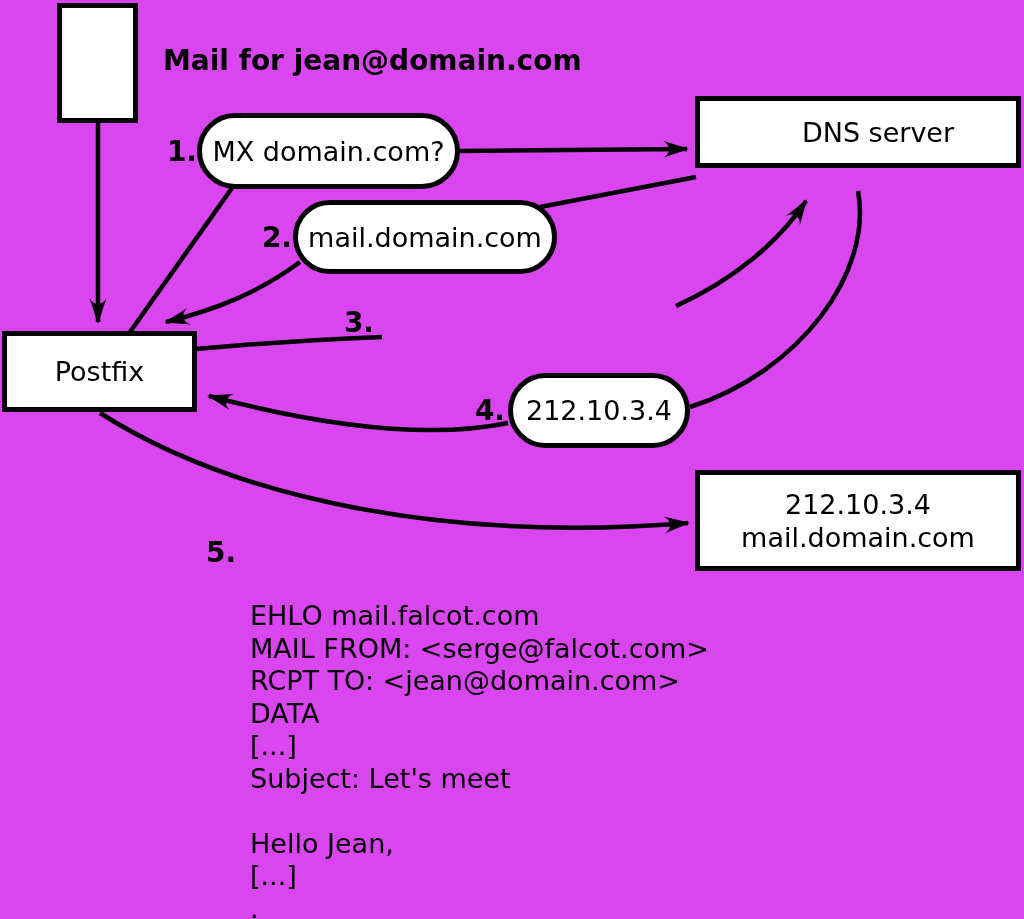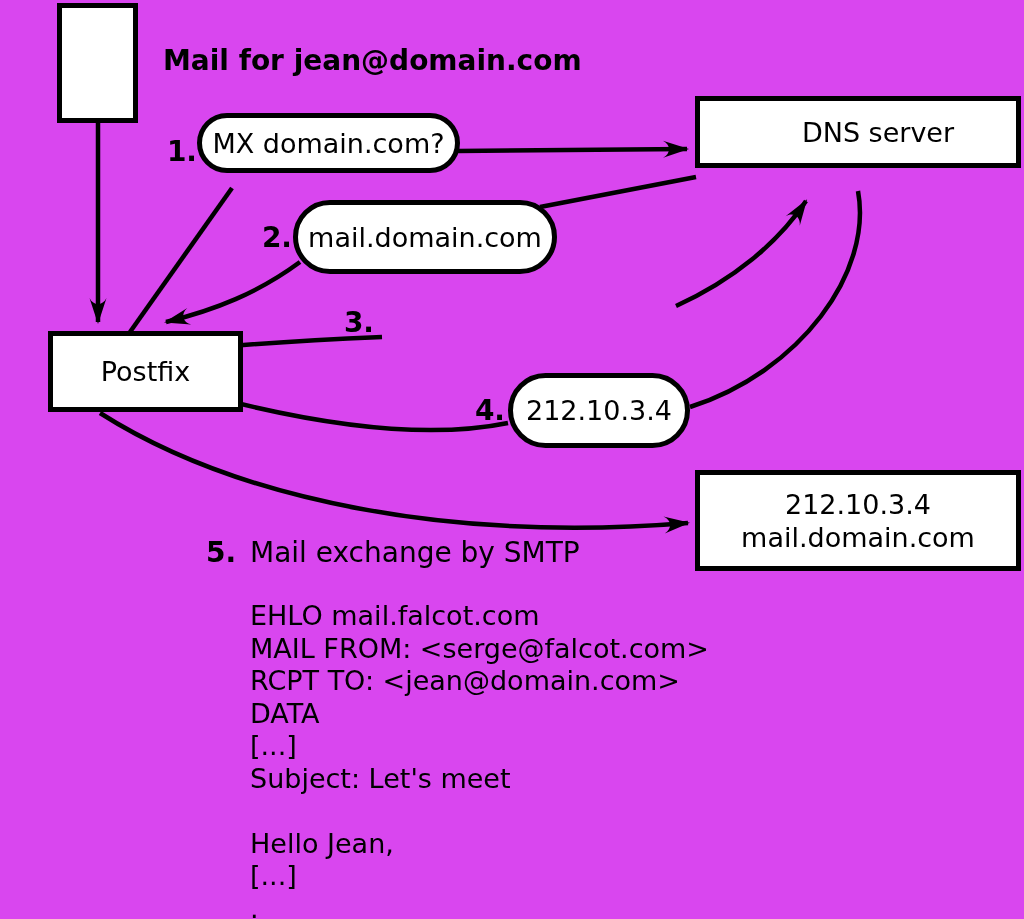--- a/index.html
+++ b/index.html
@@ -115,43 +115,42 @@
 
   <div class="envelope"></div>
 
   <div class="label-mail-for">Mail for jean@domain.com</div>
 
   <div class="stepnum" style="left:153px; top:135px;">1.</div>
   <div class="stepnum" style="left:248px; top:221px;">2.</div>
   <div class="stepnum" style="left:330px; top:306px;">3.</div>
   <div class="stepnum" style="left:461px; top:394px;">4.</div>
 
-  <div class="pill" style="left:197px; top:113px; width:263px; height:60px;">
+  <div class="pill" style="left:197px; top:113px; width:263px; height:76px;">
     <span>MX domain.com?</span>
   </div>
   <div class="pill" style="left:293px; top:200px; width:264px; height:74px;">
     <span>mail.domain.com</span>
   </div>
   <div class="pill" style="left:508px; top:373px; width:182px; height:75px;">
     <span>212.10.3.4</span>
   </div>
 
   <div class="node" style="left:695px; top:96px; width:326px; height:72px;padding-left:40px;">
     <span>DNS server</span>
   </div>
-  <div class="node" style="left:2px; top:331px; width:195px; height:81px;margin-left:46px;">
+  <div class="node" style="left:2px; top:331px; width:195px; height:81px;">
     <span>Postfix</span>
   </div>
   <div class="node" style="left:695px; top:470px; width:326px; height:101px;">
     <span>212.10.3.4</span>
     <span>mail.domain.com</span>
   </div>
 
   <div class="num5">5.</div>
-  <div class="label-step5">Mail exchange by SMTP</div>
 
   <div class="transcript">EHLO mail.falcot.com
 MAIL FROM: &lt;serge@falcot.com&gt;
 RCPT TO: &lt;jean@domain.com&gt;
 DATA
 [...]
 Subject: Let's meet
 
 Hello Jean,
 [...]

